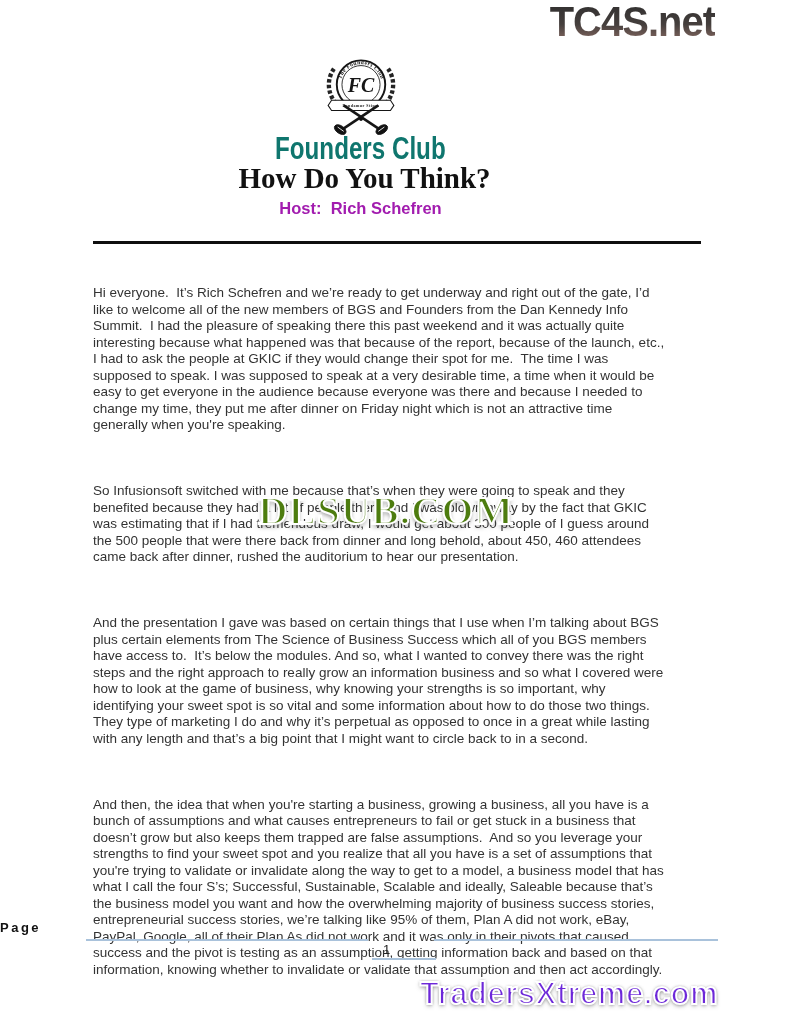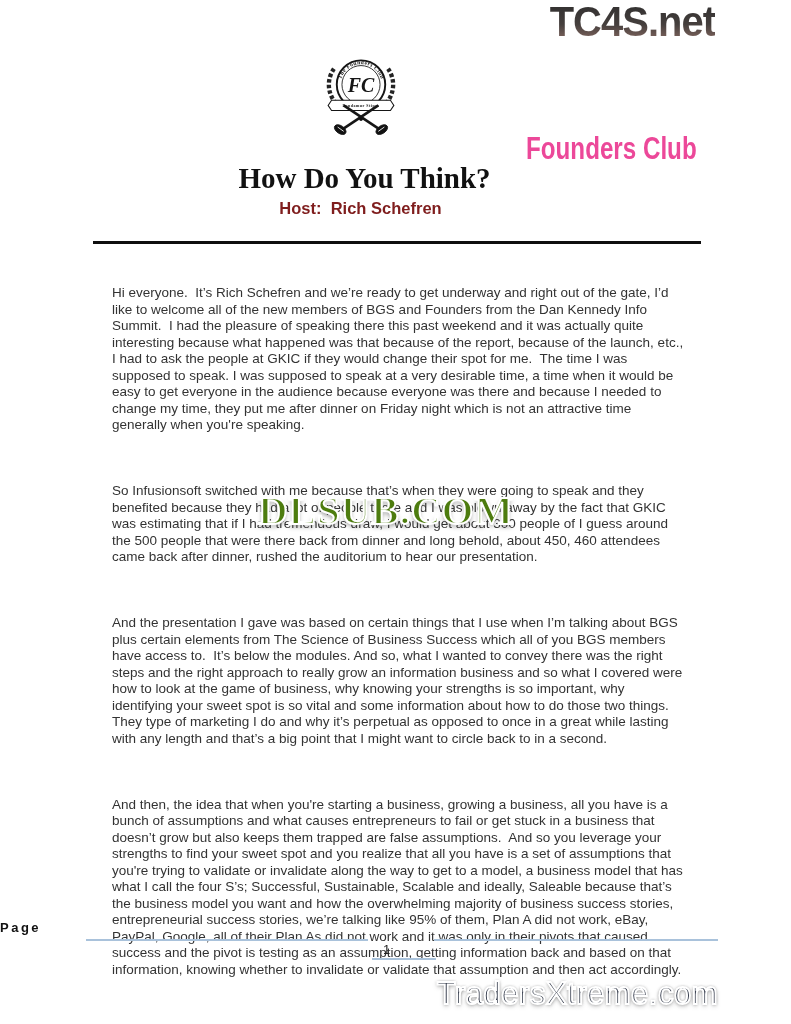--- a/index.html
+++ b/index.html
@@ -20,58 +20,58 @@
   }
   .wm-dlsub {
     position:absolute; left:258px; top:486px;
     font-family:"Liberation Serif", serif; font-weight:bold; font-size:41px;
     letter-spacing:1px; color:#4d7c0f;
     -webkit-text-stroke:2px #ffffff;
     text-shadow:0 3px 4px rgba(80,80,80,.55), 0 0 2px rgba(255,255,255,.9);
   }
   .wm-traders {
     position:absolute; right:3px; top:976px;
-    font-family:"Liberation Sans", sans-serif; font-weight:normal; font-size:31px;
-    letter-spacing:.5px; color:#0f172a;
+    font-family:"Liberation Sans", sans-serif; font-weight:bold; font-size:31px;
+    letter-spacing:.5px; color:#6d28d9;
     -webkit-text-stroke:2px #ffffff;
     text-shadow:0 0 3px rgba(70,70,70,.8), 0 2px 4px rgba(70,70,70,.5);
     margin-left:21px;
   }
 
   
   .logo-wrap { position:absolute; left:0; right:0; top:50px; text-align:center; }
   .club-name {
-    position:absolute; left:0; right:0; top:131px; text-align:right;
-    color:#ec4899;
+    position:absolute; left:0; right:0; top:131px; text-align:center;
+    color:#0f766e;
   }
   .club-name span {
     display:inline-block; font-weight:bold; font-size:31px; letter-spacing:0;
     transform:scaleX(0.78); transform-origin:center;
     font-family:"Liberation Sans", sans-serif;
   }
   .doc-title {
     position:absolute; left:8px; right:0; top:162px; text-align:center;
     font-family:"Liberation Serif", serif; font-weight:bold; font-size:29px;
     color:#111111;
   }
   .host-line {
     position:absolute; left:0; right:0; top:199px; text-align:center;
-    font-weight:bold; font-size:16.5px; color:#7f1d1d; white-space:pre;
+    font-weight:bold; font-size:16.5px; color:#a21caf; white-space:pre;
   }
   .rule {
     position:absolute; left:93px; top:241px; width:608px; height:3px;
     background:#0f0f0f;
   }
 
   
   .body-text {
     position:absolute; left:93px; top:252px; width:640px;
     font-size:13.5px; line-height:16.5px; color:#333333; white-space:pre;
   }
-  .para { margin-bottom:16.5px;margin-left:19px; }
+  .para { margin-bottom:16.5px; }
 
   
   .page-label {
     position:absolute; left:0; right:0; top:920px; 
     font-weight:bold; font-size:13px; letter-spacing:2.5px; color:#111;
   }
   .fline { position:absolute; height:2px; background:#a9c2db; }
   .fline-left  { left:86px;  top:939px; width:282px; }
   .fline-right { left:434px; top:939px; width:284px; }
   .page-number {

